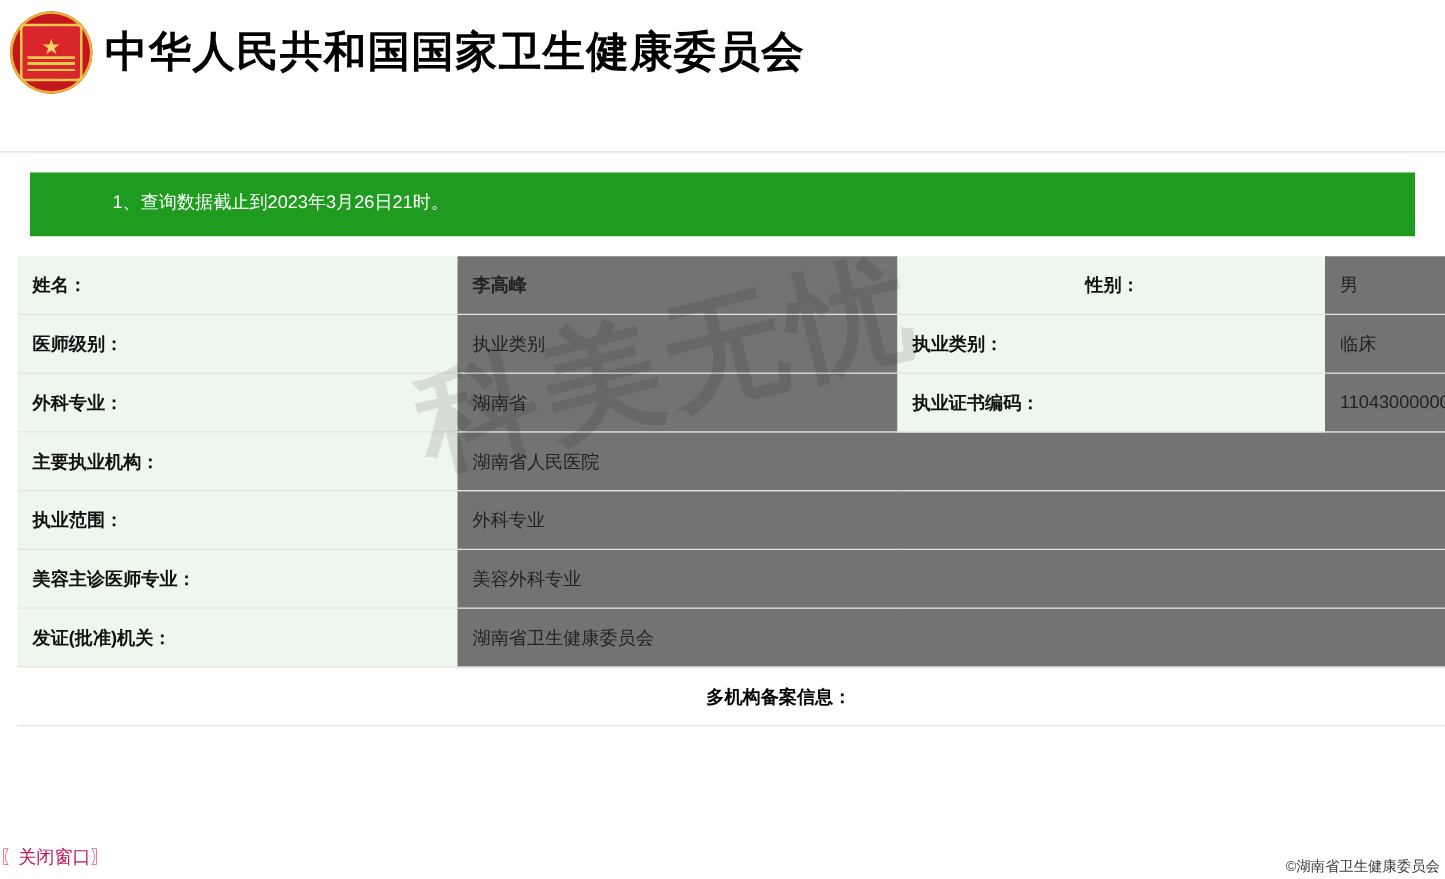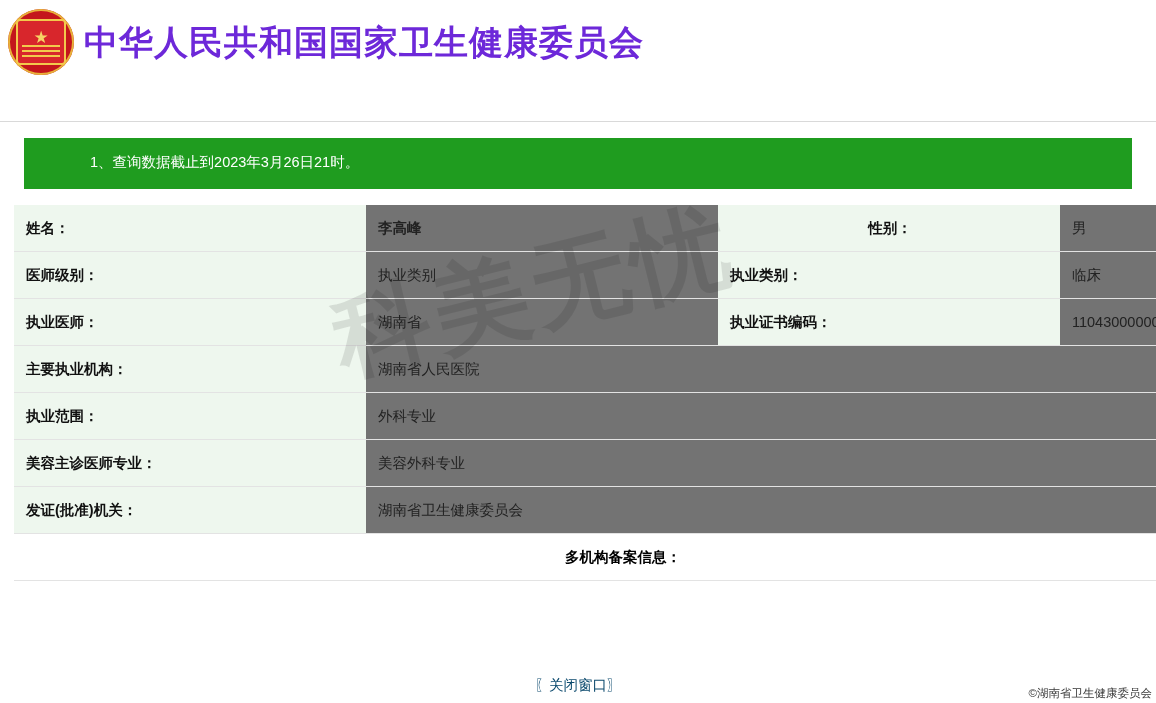--- a/index.html
+++ b/index.html
@@ -68,21 +68,21 @@
       #d8262c 2px, #d8262c 5px
     );
   }
   .header-titles {
     display: flex;
     flex-direction: column;
     justify-content: center;
   }
   .title-cn {
     font-family: "DejaVu Sans", "Liberation Sans", sans-serif;
-    color: #6d28d9;
+    color: #000000;
     font-size: 34px;
     font-weight: bold;
     letter-spacing: 1px;
     line-height: 42px;
     white-space: nowrap;
   }
   .title-en {
     color: #c4161c;
     font-size: 12.5px;
     font-weight: bold;
@@ -167,23 +167,22 @@
     z-index: 5;
     white-space: nowrap;
   }
 
   
   .close-link {
     position: absolute;
     left: 0;
     right: 0;
     top: 676px;
-    text-align: center;
     font-size: 14.5px;
-    color: #0c4a6e;
+    color: #be185d;
     cursor: pointer;
   }
   .corner-note {
     position: absolute;
     right: 4px;
     bottom: 2px;
     font-size: 11.5px;
     color: #3a3a3a;
     white-space: nowrap;
   }
@@ -217,21 +216,21 @@
       <td class="lbl col-l2">性别：</td>
       <td class="val col-v2">男</td>
     </tr>
     <tr>
       <td class="lbl">医师级别：</td>
       <td class="val">执业类别</td>
       <td class="lbl">执业类别：</td>
       <td class="val">临床</td>
     </tr>
     <tr>
-      <td class="lbl">执业医师：</td>
+      <td class="lbl">外科专业：</td>
       <td class="val">湖南省</td>
       <td class="lbl">执业证书编码：</td>
       <td class="val">110430000009195</td>
     </tr>
     <tr>
       <td class="lbl">主要执业机构：</td>
       <td class="val" colspan="3">湖南省人民医院</td>
     </tr>
     <tr>
       <td class="lbl">执业范围：</td>

